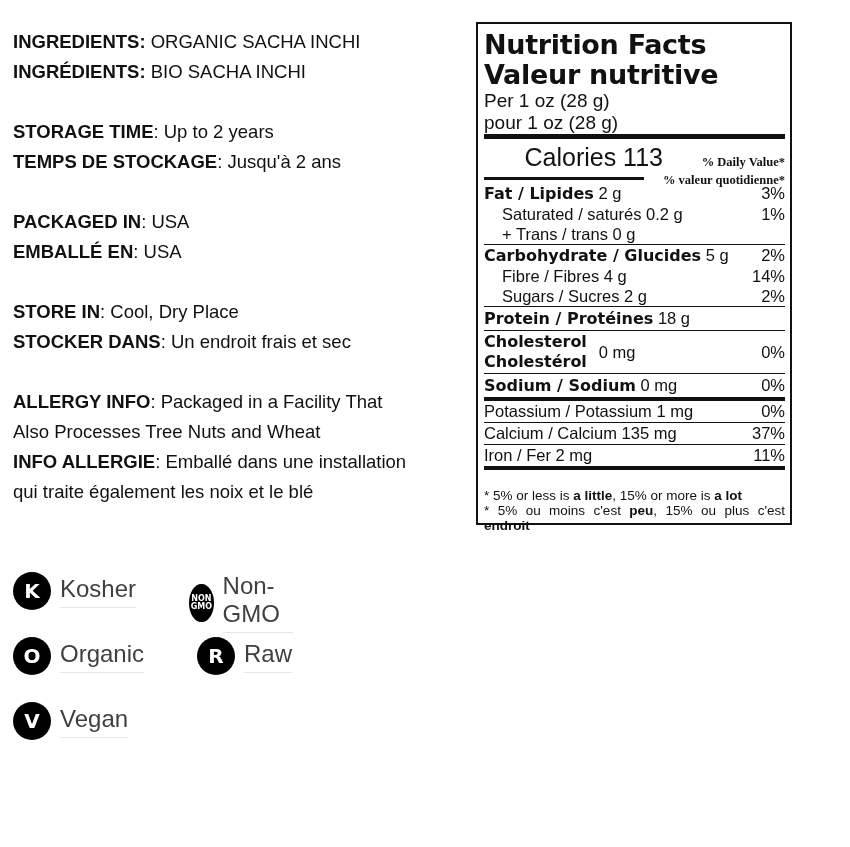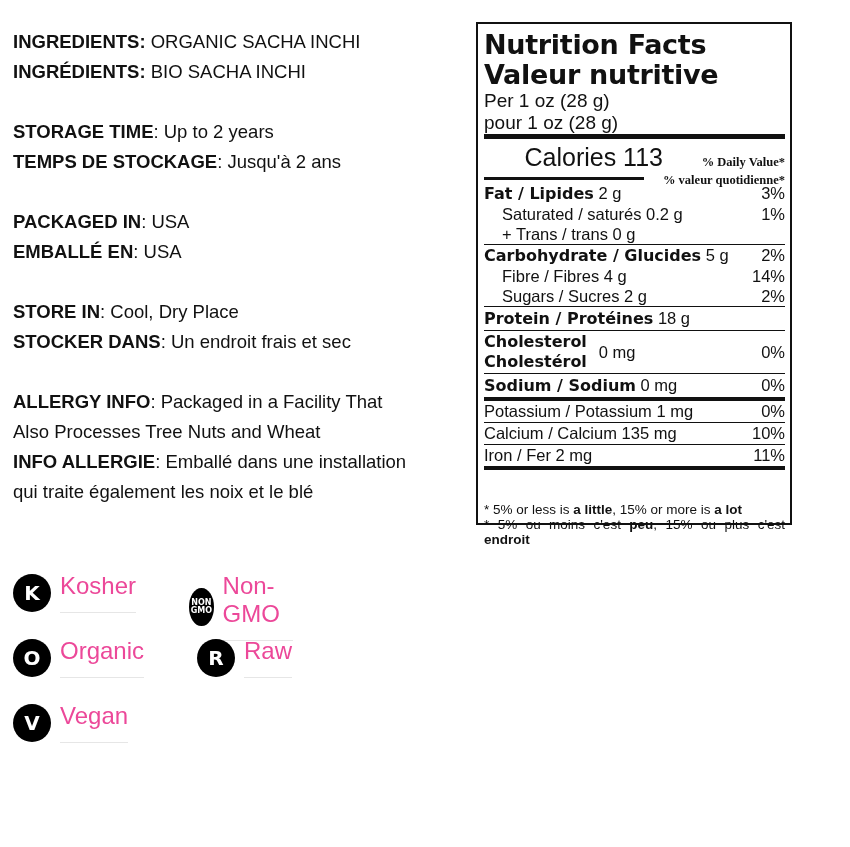--- a/index.html
+++ b/index.html
@@ -6,39 +6,39 @@
   body { width:850px; height:847px; position:relative; overflow:hidden; font-family:"Liberation Sans", sans-serif; color:#111; }
   .left { position:absolute; left:13px; top:27px; width:460px; font-size:18.5px; line-height:30px; }
   .left .line { white-space:nowrap; }
   .left b { font-weight:bold; }
   .gap { height:30px; }
 
   .badges { position:absolute; left:13px; top:572px; }
   .badge { position:absolute; display:flex; align-items:center; }
   .badge .circ { width:38px; height:38px; border-radius:50%; background:#000; color:#fff; display:flex; align-items:center; justify-content:center; font-weight:bold; font-size:20px; font-family:"DejaVu Sans", sans-serif; }
   .badge .circ.small { font-size:8px; line-height:8px; text-align:center; flex-direction:column; }
-  .badge .lbl { margin-left:9px; font-size:24px; color:#ec4899; border-bottom:1px solid #e6e6e6; padding-bottom:12px; line-height:28px; }
+  .badge .lbl { margin-left:9px; font-size:24px; color:#404040; border-bottom:1px solid #e6e6e6; padding-bottom:4px; line-height:28px; }
 
   .nf { position:absolute; left:476px; top:22px; width:316px; height:503px; border:2px solid #111; box-sizing:border-box; padding:0 5px 0 6px; }
   .nf .t1 { font-family:"DejaVu Sans", sans-serif; font-weight:bold; font-size:27px; line-height:30px; letter-spacing:-0.3px; margin-top:6px; }
   .nf .serv { font-size:19px; line-height:22px; }
   .thick { border-top:5px solid #111; }
   .thin { border-top:1.5px solid #111; }
   .calrow { display:flex; justify-content:flex-end; position:relative; height:44px; }
   .cal { font-size:25px; font-weight:normal; line-height:30px; margin-top:3px; }
   .calline { position:absolute; left:0; top:38px; width:160px; border-top:3px solid #111; }
   .dv { text-align:right; font-family:Liberation Serif, serif; font-weight:bold; font-size:12.5px; line-height:18px; margin-top:14px; }
   .row { display:flex; justify-content:space-between; font-size:16.5px; line-height:20px; }
   .row .n b { font-family:"DejaVu Sans", sans-serif; font-weight:bold; font-size:16px; }
   .row.ind .n { padding-left:18px; }
   .row .p { text-align:right; }
   .chol { display:flex; justify-content:space-between; align-items:center; height:42px; font-size:16.5px; }
   .chol .names { font-family:"DejaVu Sans", sans-serif; font-weight:bold; font-size:16px; line-height:20px; }
   .chol .amt { flex:1; padding-left:12px; }
-  .foot { font-size:13.5px; line-height:15px; padding-top:12px;margin-top:20px; }
+  .foot { font-size:13.5px; line-height:15px; padding-top:18px; }
   .foot b { font-weight:bold; }
   .just { text-align:justify; text-align-last:left; }
 </style>
 </head>
 <body>
 
 <div class="left">
   <div class="line"><b>INGREDIENTS:</b><span> ORGANIC SACHA INCHI</span></div>
   <div class="line"><b>INGRÉDIENTS:</b><span> BIO SACHA INCHI</span></div>
   <div class="gap"></div>
@@ -141,21 +141,21 @@
       <span class="p">0%</span>
     </div>
   <div class="thick" style="border-top-width:4px"></div>
   <div class="row" style="line-height:21px">
       <span class="n">Potassium / Potassium 1 mg</span>
       <span class="p">0%</span>
     </div>
   <div class="thin"></div>
   <div class="row" style="line-height:21px">
       <span class="n">Calcium / Calcium 135 mg</span>
-      <span class="p">10%</span>
+      <span class="p">37%</span>
     </div>
   <div class="thin"></div>
   <div class="row" style="line-height:21px">
       <span class="n">Iron / Fer 2 mg</span>
       <span class="p">11%</span>
     </div>
   <div class="thick" style="border-top-width:4px"></div>
   <div class="foot">
     <div><span>* 5% or less is </span><b>a little</b><span>, 15% or more is </span><b>a lot</b></div>
     <div class="just"><span>* 5% ou moins c'est </span><b>peu</b><span>, 15% ou plus c'est </span><b>endroit</b></div>

